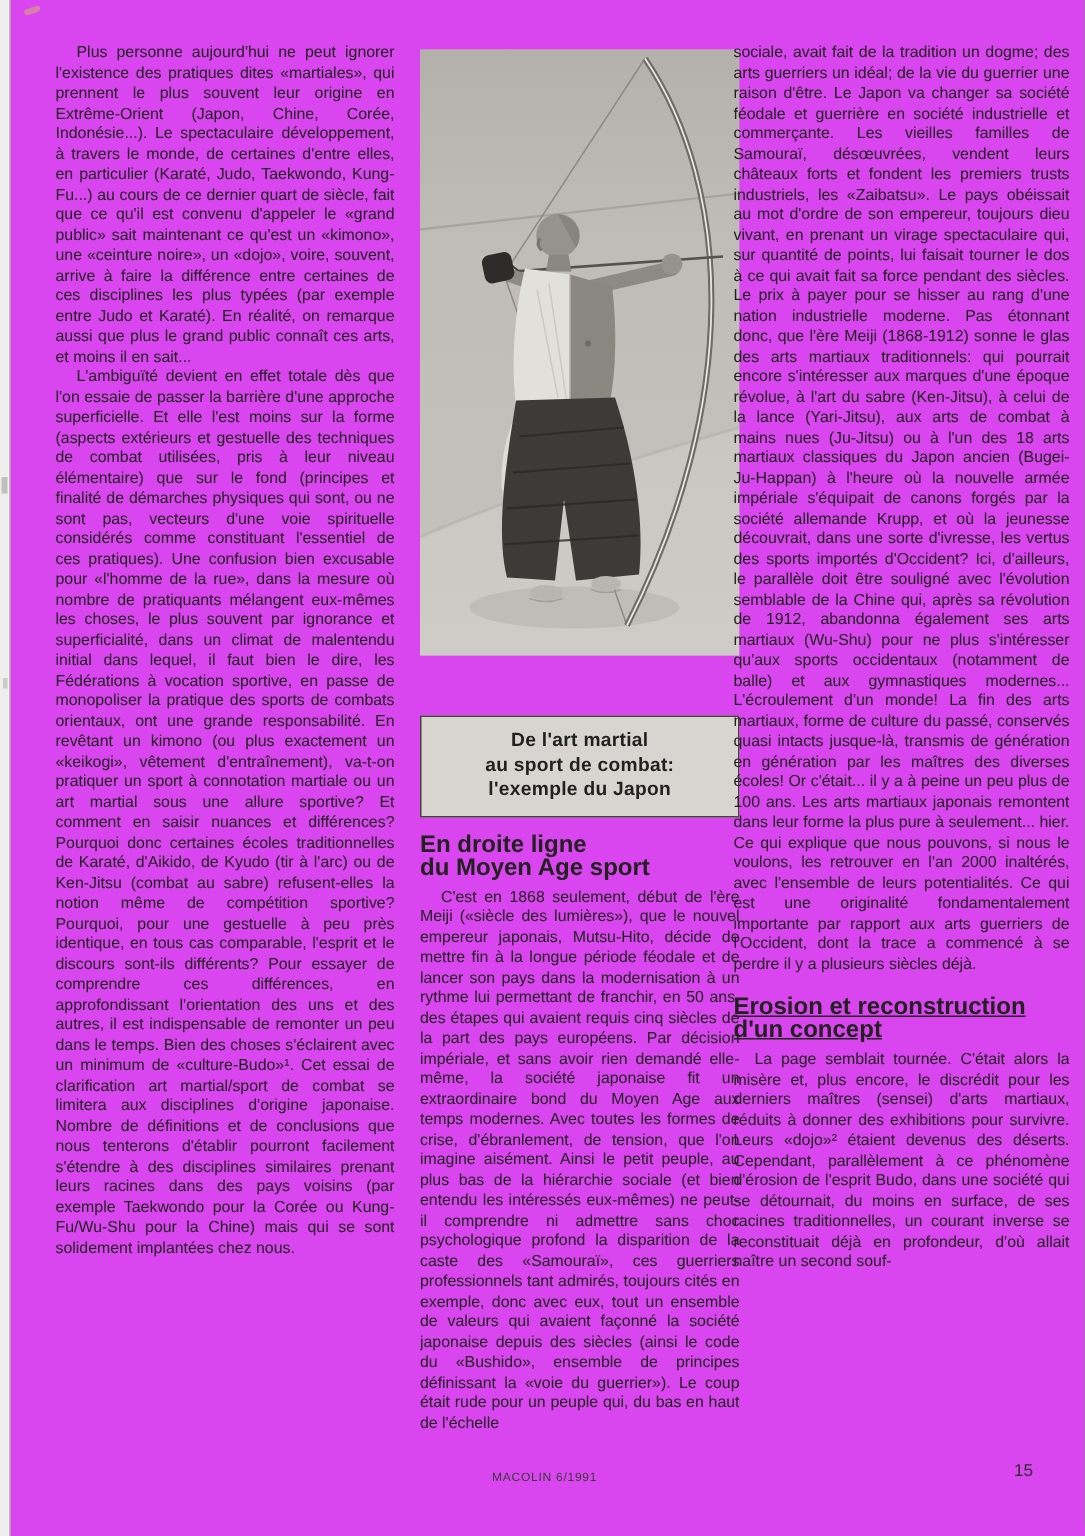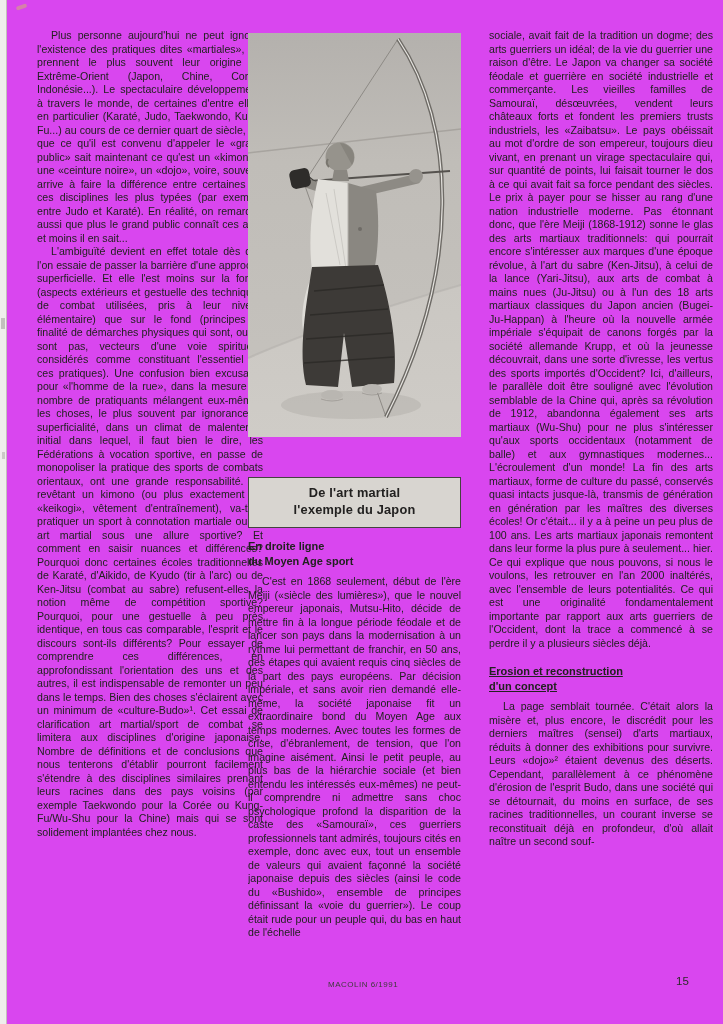--- a/index.html
+++ b/index.html
@@ -15,21 +15,21 @@
   .scan-strip{position:absolute;left:0;top:0;width:6px;height:100%;background:#efeeec;}
   .scan-seam{position:absolute;left:6px;top:0;width:1px;height:100%;background:#c3c0bb;}
   .speck-pink{position:absolute;left:16px;top:5px;width:11px;height:4px;background:#d49494;border-radius:2px;transform:rotate(-18deg);opacity:.75;}
   .speck-dark{position:absolute;left:1px;top:318px;width:4px;height:11px;background:#8b8884;opacity:.45;}
   .speck-dark2{position:absolute;left:2px;top:452px;width:3px;height:7px;background:#96938e;opacity:.4;}
 
   .col{position:absolute;top:29px;text-align:justify;font-size:10.6px;line-height:13.5px;overflow:hidden;}
   .col p{margin:0;}
   .col p.indent{text-indent:14px;}
   .col-left{left:37px;width:226px;height:920px;}
-  .col-mid{left:248px;width:213px;height:950px;}
+  .col-mid{left:280px;width:213px;height:950px;}
   .col-right{left:489px;width:224px;height:940px;}
 
   .photo{
     width:213px;height:404px;margin-top:4px;
     background:#c0bdb8;
   }
   .photo svg{display:block;}
 
   .title-box{
     box-sizing:border-box;
@@ -40,21 +40,21 @@
     text-align:center;
     font-weight:bold;
     font-size:12.8px;
     line-height:16.5px;
     letter-spacing:.2px;
     background:#d8d5d0;
   }
   .subhead{
     margin:11px 0 6px 0;
     font-weight:bold;
-    font-size:11px;
+    font-size:16px;
     line-height:15px;
     text-align:left;
   }
   .footer-credit{
     position:absolute;left:328px;top:980px;
     font-size:8px;letter-spacing:.5px;color:#3c3b39;
   }
   .page-number{
     position:absolute;left:676px;top:975px;
     font-size:11.5px;color:#2c2b29;
@@ -130,20 +130,21 @@
         <path d="M66,258 L136,252 M62,282 L140,276 M58,306 L144,300 M56,330 L146,324" stroke="#2b2926" stroke-width="1.5" opacity="0.8"></path>
 
         <ellipse cx="84" cy="362" rx="11" ry="5" fill="#b9b6b1"></ellipse>
         <ellipse cx="124" cy="356" rx="10" ry="5" fill="#b9b6b1"></ellipse>
         <path d="M73,366 Q84,370 95,366 M114,360 Q124,364 134,360" stroke="#8f8c87" stroke-width="1" fill="none" opacity="0.6"></path>
       </svg>
     </div>
 
     <div class="title-box">
       <div>De l'art martial</div>
+      <div>au sport de combat:</div>
       <div>l'exemple du Japon</div>
     </div>
 
     <h3 class="subhead">
       <span>En droite ligne</span><br>
       <span>du Moyen Age sport</span>
     </h3>
 
     <p class="indent">C'est en 1868 seulement, début de l'ère Meiji («siècle des lumières»), que le nouvel empereur japonais, Mutsu-Hito, décide de mettre fin à la longue période féodale et de lancer son pays dans la modernisation à un rythme lui permettant de franchir, en 50 ans, des étapes qui avaient requis cinq siècles de la part des pays européens. Par décision impériale, et sans avoir rien demandé elle-même, la société japonaise fit un extraordinaire bond du Moyen Age aux temps modernes. Avec toutes les formes de crise, d'ébranlement, de tension, que l'on imagine aisément. Ainsi le petit peuple, au plus bas de la hiérarchie sociale (et bien entendu les intéressés eux-mêmes) ne peut-il comprendre ni admettre sans choc psychologique profond la disparition de la caste des «Samouraï», ces guerriers professionnels tant admirés, toujours cités en exemple, donc avec eux, tout un ensemble de valeurs qui avaient façonné la société japonaise depuis des siècles (ainsi le code du «Bushido», ensemble de principes définissant la «voie du guerrier»). Le coup était rude pour un peuple qui, du bas en haut de l'échelle</p>
   </div>

